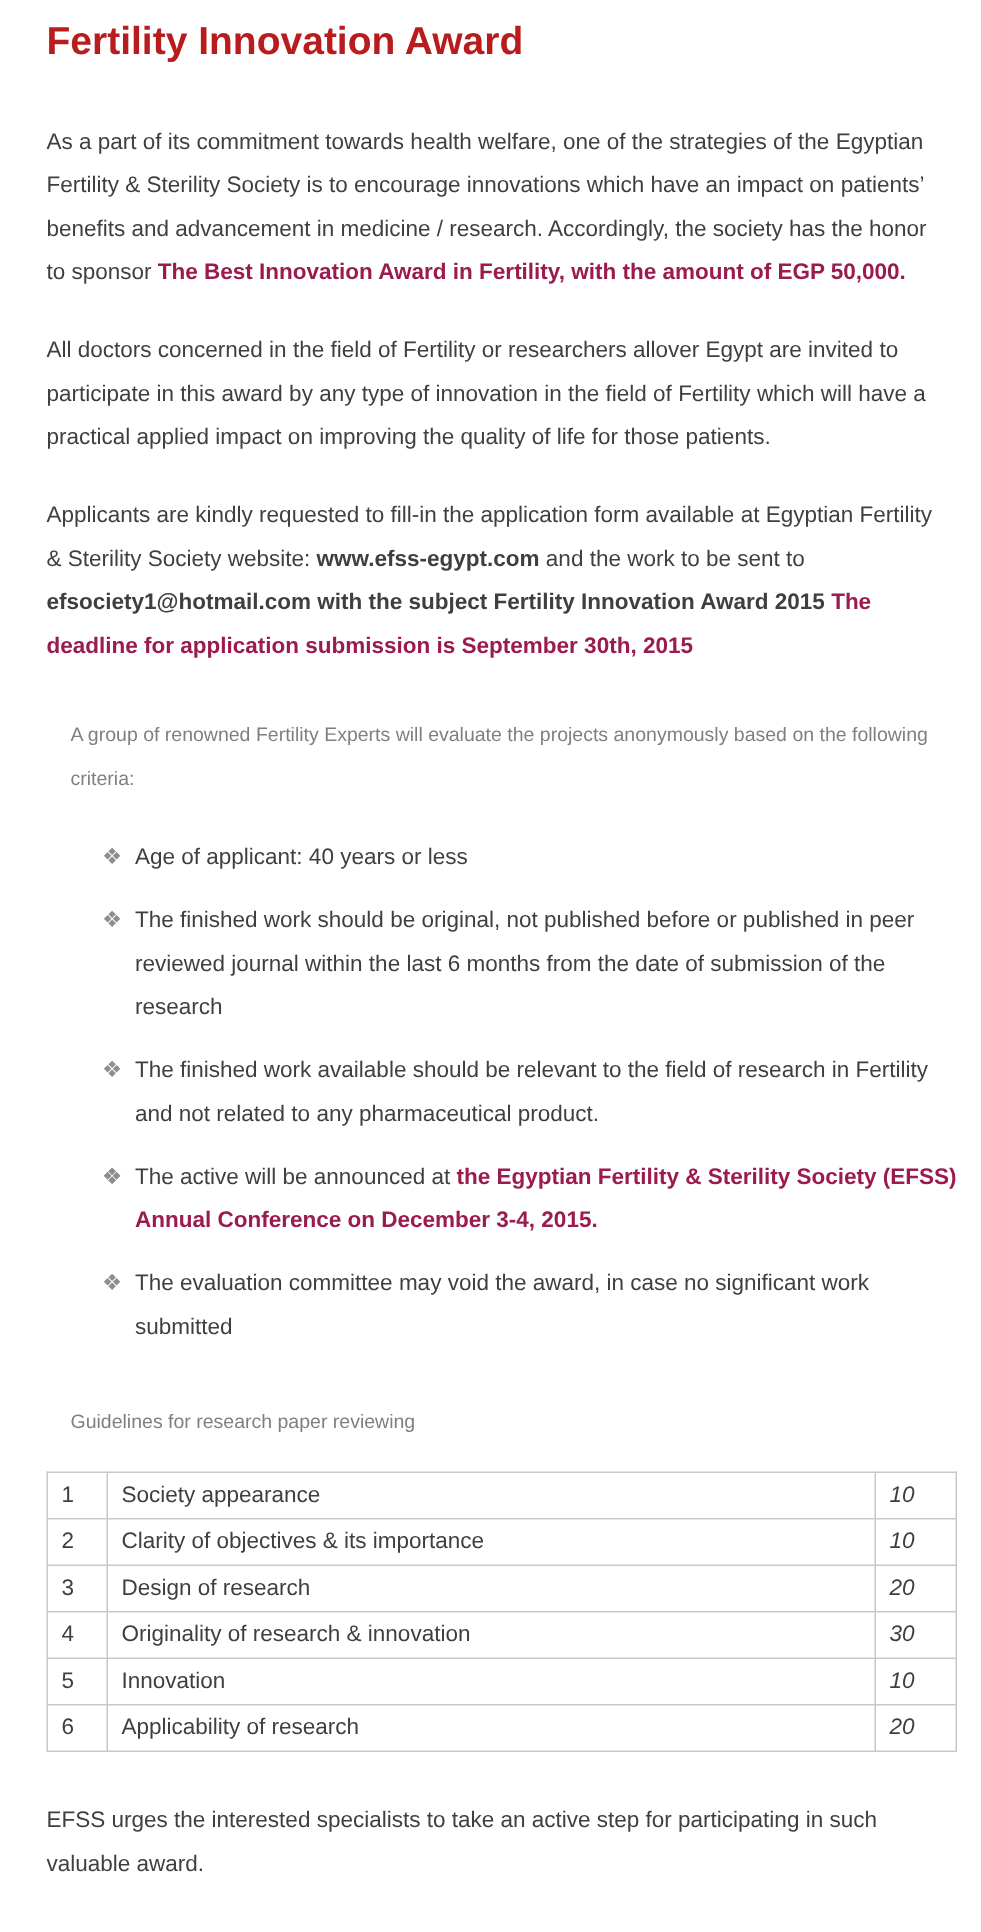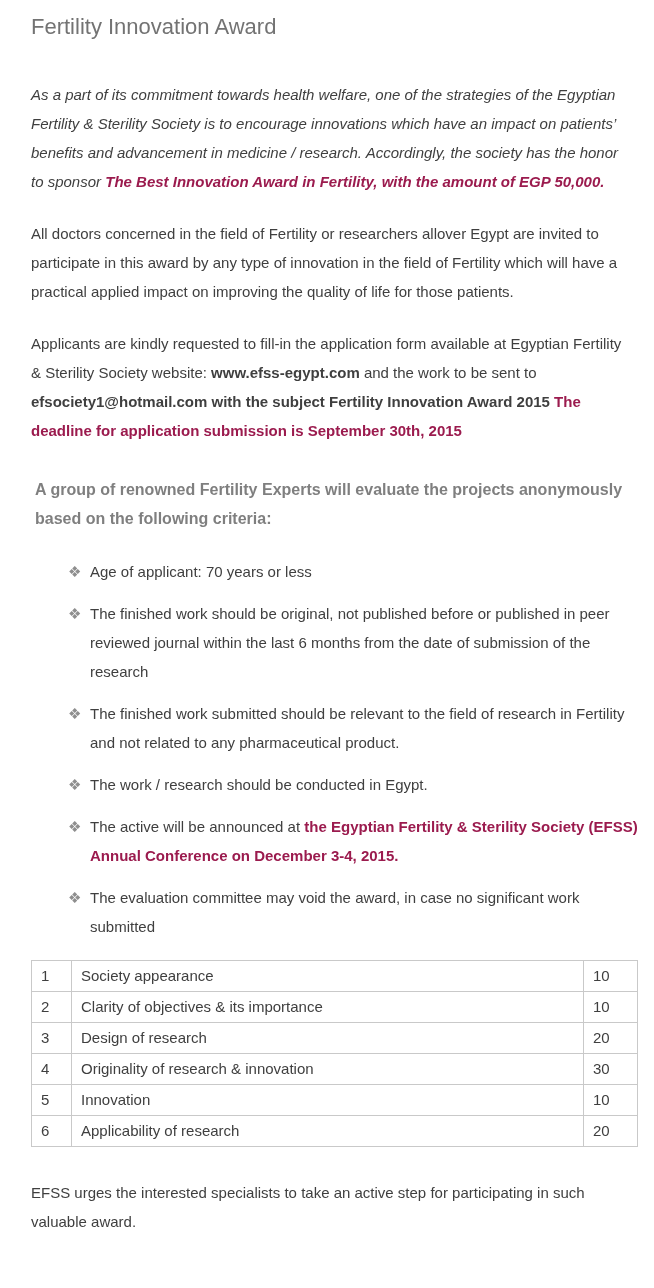--- a/index.html
+++ b/index.html
@@ -9,42 +9,42 @@
     background: #ffffff;
     font-family: "Liberation Sans", sans-serif;
   }
   .page {
     width: 654px;
     min-height: 1288px;
     background: #ffffff;
     padding: 12px 24px 30px 31px;
   }
   .page-title {
-    font-size: 22px;
-    font-weight: normal;
-    color: #737373;
+    font-size: 26px;
+    font-weight: bold;
+    color: #b91c1c;
     margin: 0 0 20px 0;
     line-height: 30px;
   }
   p.body-para {
     font-size: 15px;
     line-height: 29px;
     color: #3f3f3f;
     margin: 23px 0 0 0;
     width: 600px;
   }
-  p.intro-para { margin-top: 38px; font-style: italic; }
+  p.intro-para { margin-top: 38px; }
   .bold { font-weight: bold; }
   .maroon { color: #9b1b4e; font-weight: bold; }
   .section-heading {
-    font-size: 16px;
-    font-weight: bold;
+    font-size: 13px;
+    font-weight: normal;
     color: #7f7f7f;
     line-height: 29px;
-    margin: 30px 0 0 4px;
+    margin: 30px 0 0 16px;
     width: 600px;
   }
   ul.criteria-list {
     list-style: none;
     margin: 24px 0 0 0;
     padding: 0 0 0 37px;
     width: 610px;
   }
   ul.criteria-list li {
     position: relative;
@@ -70,46 +70,47 @@
   }
   table.review-table td {
     border: 1px solid #c9c9c9;
     font-size: 15px;
     color: #3f3f3f;
     padding: 5px 9px 6px 9px;
     line-height: 19px;
     background: #ffffff;
   }
   td.col-num { width: 40px; }
-  td.col-score { width: 54px; }
+  td.col-score { width: 54px; font-style: italic; }
 </style>
 </head>
 <body>
 
 <div class="page">
 
   <h1 class="page-title">Fertility Innovation Award</h1>
 
   <p class="body-para intro-para"><span>As a part of its commitment towards health welfare, one of the strategies of the Egyptian Fertility &amp; Sterility Society is to encourage innovations which have an impact on patients’ benefits and advancement in medicine / research. Accordingly, the society has the honor to sponsor </span><span class="maroon">The Best Innovation Award in Fertility, with the amount of EGP 50,000.</span></p>
 
   <p class="body-para"><span>All doctors concerned in the field of Fertility or researchers allover Egypt are invited to participate in this award by any type of innovation in the field of Fertility which will have a practical applied impact on improving the quality of life for those patients.</span></p>
 
   <p class="body-para"><span>Applicants are kindly requested to fill-in the application form available at Egyptian Fertility &amp; Sterility Society website: </span><span class="bold">www.efss-egypt.com</span><span> and the work to be sent to </span><span class="bold">efsociety1@hotmail.com with the subject Fertility Innovation Award 2015</span><span class="maroon"> The deadline for application submission is September 30th, 2015</span></p>
 
   <h2 class="section-heading">A group of renowned Fertility Experts will evaluate the projects anonymously based on the following criteria:</h2>
 
   <ul class="criteria-list">
-    <li><span class="bullet">❖</span><span>Age of applicant: 70 years or less</span></li>
+    <li><span class="bullet">❖</span><span>Age of applicant: 40 years or less</span></li>
     <li><span class="bullet">❖</span><span>The finished work should be original, not published before or published in peer reviewed journal within the last 6 months from the date of submission of the research</span></li>
-    <li><span class="bullet">❖</span><span>The finished work submitted should be relevant to the field of research in Fertility and not related to any pharmaceutical product.</span></li>
-    <li><span class="bullet">❖</span><span>The work / research should be conducted in Egypt.</span></li>
+    <li><span class="bullet">❖</span><span>The finished work available should be relevant to the field of research in Fertility and not related to any pharmaceutical product.</span></li>
+    <li><span class="bullet">❖</span></li>
     <li><span class="bullet">❖</span><span>The active will be announced at </span><span class="maroon">the Egyptian Fertility &amp; Sterility Society (EFSS) Annual Conference on December 3-4, 2015.</span></li>
     <li><span class="bullet">❖</span><span>The evaluation committee may void the award, in case no significant work submitted</span></li>
   </ul>
 
+  <h2 class="section-heading guidelines-heading">Guidelines for research paper reviewing</h2>
 
   <table class="review-table">
     <tbody>
       <tr>
         <td class="col-num">1</td>
         <td class="col-criterion">Society appearance</td>
         <td class="col-score">10</td>
       </tr>
       <tr>
         <td class="col-num">2</td>

